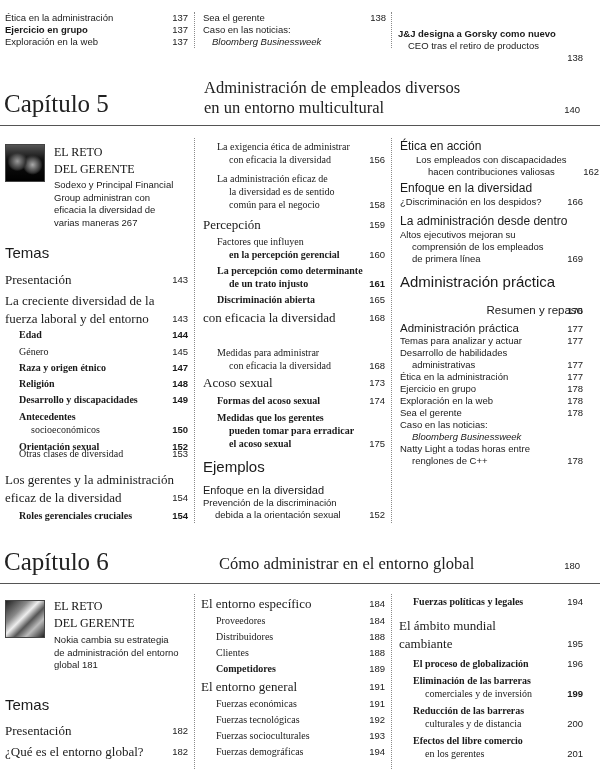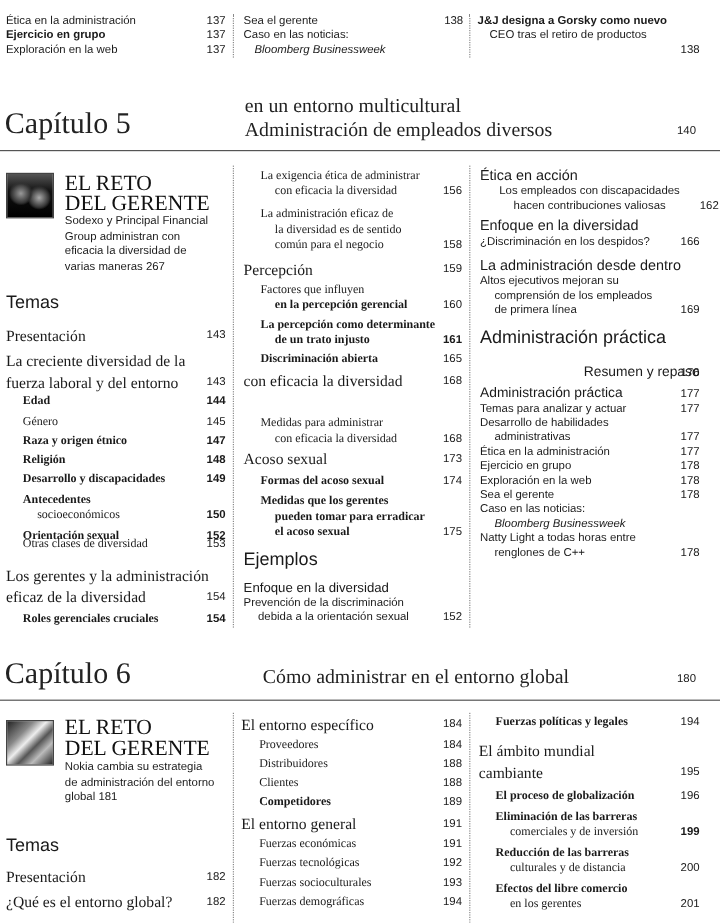--- a/index.html
+++ b/index.html
@@ -13,21 +13,21 @@
   .toprow { position: absolute; font-size: 9.5px; line-height: 12px; }
   .toprow .pg { position: absolute; right: 0; top: 0; }
 
   .ch-label { position: absolute; left: 4px; font-size: 25px; font-family: "Liberation Serif", "DejaVu Serif", serif; color: #222; }
   .ch-title { position: absolute; font-size: 16.5px; line-height: 20px; font-family: "Liberation Serif", "DejaVu Serif", serif; color: #222; }
   .ch-page { position: absolute; right: 20px; font-size: 9.5px; font-family: "Liberation Sans", sans-serif; }
 
   .reto-img { position: absolute; width: 38px; height: 36px; border: 1px solid #444; }
   .reto-img1 { background: radial-gradient(circle at 30% 45%, #999 0, #333 8px, transparent 10px), radial-gradient(circle at 70% 55%, #aaa 0, #333 8px, transparent 10px), linear-gradient(180deg, #555 0%, #111 40%, #000 100%); }
   .reto-img2 { background: linear-gradient(135deg, #222 0%, #888 30%, #eee 45%, #555 60%, #bbb 75%, #222 100%); }
-  .reto-head { position: absolute; font-family: "Liberation Serif", "DejaVu Serif", serif; font-size: 18px; line-height: 17px; color: #111; }
+  .reto-head { position: absolute; font-family: "Liberation Serif", "DejaVu Serif", serif; font-size: 12px; line-height: 17px; color: #111; }
   .reto-desc { position: absolute; font-family: "Liberation Sans", sans-serif; font-size: 9.5px; line-height: 12.5px; }
 
   .temas { position: absolute; font-family: "Liberation Sans", sans-serif; font-size: 15px; }
 
   
   .entry { position: absolute; font-size: 10px; line-height: 13px; }
   .entry .pg { position: absolute; right: 0; bottom: 0; font-family: "Liberation Sans", sans-serif; font-size: 9.5px; }
   .lvl1 { font-family: "Liberation Serif", "DejaVu Serif", serif; font-size: 13px; line-height: 18px; }
   .lvl1 .pg { font-size: 9.5px; }
   .lvl2 { font-family: "Liberation Serif", "DejaVu Serif", serif; font-size: 10px; line-height: 13px; font-weight: bold; }
@@ -55,30 +55,30 @@
 <div class="vline" style="left:194px; top:12px; height:36px;"></div>
 
 <div class="toprow sans" style="left:203px; top:12px; width:183px;">
   <span>Sea el gerente</span>
   <span class="pg">138</span>
 </div>
 <div class="toprow sans" style="left:203px; top:24px;">Caso en las noticias:</div>
 <div class="toprow sans it" style="left:212px; top:36px;">Bloomberg Businessweek</div>
 <div class="vline" style="left:391px; top:12px; height:36px;"></div>
 
-<div class="toprow sans" style="left:398px; top:12px; width:185px; font-weight:bold;">
+<div class="toprow sans" style="left:398px; top:28px; width:185px; font-weight:bold;">
   <div>J&amp;J designa a Gorsky como nuevo</div>
   <div style="padding-left:10px; font-weight:normal">CEO tras el retiro de productos</div>
   <span class="pg" style="top:24px; font-weight:normal">138</span>
 </div>
 
 <div class="ch-label" style="top:90px;">Capítulo 5</div>
 <div class="ch-title" style="left:204px; top:78px;">
+  <div>Administración de empleados diversos</div>
   <div>en un entorno multicultural</div>
-  <div>Administración de empleados diversos</div>
 </div>
 <div class="ch-page" style="top:104px;">140</div>
 <div class="hrule" style="top:125px;"></div>
 
 <div class="reto-img reto-img1" style="left:5px; top:144px;"></div>
 <div class="reto-head" style="left:54px; top:144px;">
   <div>EL RETO</div>
   <div>DEL GERENTE</div>
 </div>
 <div class="reto-desc" style="left:54px; top:179px;">

